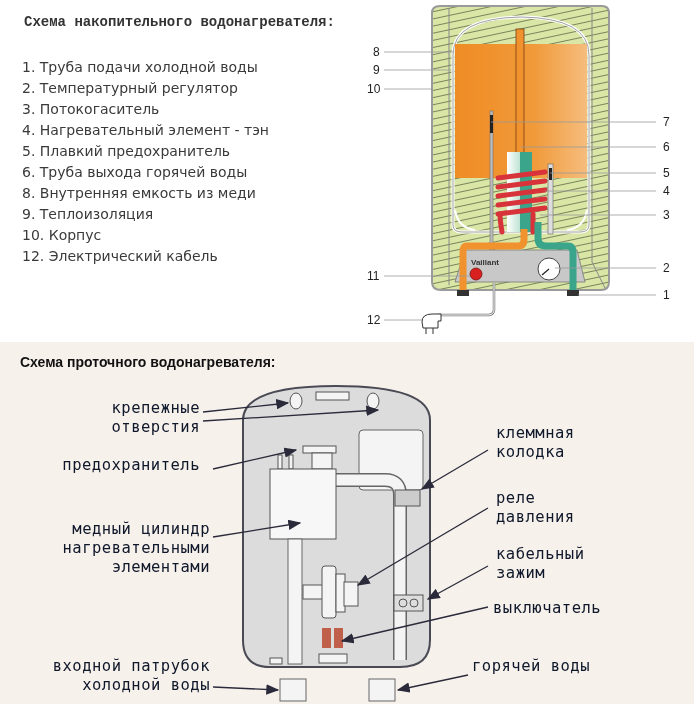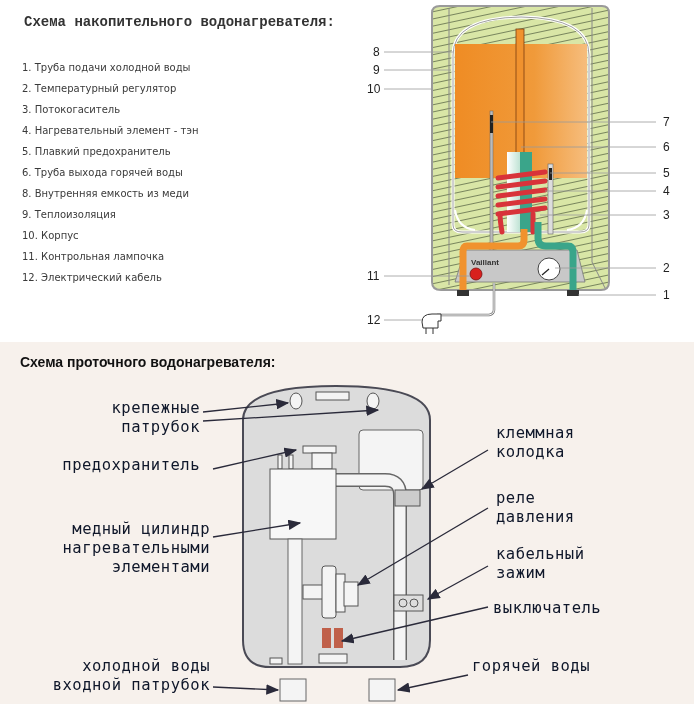--- a/index.html
+++ b/index.html
@@ -1,21 +1,21 @@
 <!DOCTYPE html>
 <html><head>
 <meta charset="utf-8">
 <style>
   html, body { margin:0; padding:0; }
   body { width:694px; height:704px; position:relative; overflow:hidden; background:#ffffff; font-family:"DejaVu Sans", sans-serif; }
   .top { position:absolute; left:0; top:0; width:694px; height:342px; background:#ffffff; }
   .bottom { position:absolute; left:0; top:342px; width:694px; height:362px; background:#f7f1ec; }
   .title1 { position:absolute; left:24px; top:14px; font-weight:bold; font-size:14px; color:#333; font-family:Liberation Mono, monospace; }
   .legend { position:absolute; left:22px; top:57px; margin:0; padding:0; list-style:none; }
-  .legend li { font-size:10px; color:#3a3a3a; line-height:21px; height:21px; white-space:nowrap; }
+  .legend li { font-size:14px; color:#3a3a3a; line-height:21px; height:21px; white-space:nowrap; }
   .title2 { position:absolute; left:20px; top:354px; font-weight:bold; font-size:14px; color:#111; font-family:"Liberation Sans", sans-serif; }
   svg { position:absolute; left:0; top:0; }
   .num { font-family:"Liberation Sans", sans-serif; font-size:12px; fill:#222; }
   .lbl { position:absolute; font-family:"DejaVu Sans Mono", monospace; font-size:15.5px; color:#0f172a; line-height:19px; letter-spacing:0.5px; white-space:nowrap; }
   .r { text-align:right; }
 </style>
 </head>
 <body>
 
 <div class="top"></div>
@@ -25,21 +25,20 @@
 <ul class="legend">
   <li>1. Труба подачи холодной воды</li>
   <li>2. Температурный регулятор</li>
   <li>3. Потокогаситель</li>
   <li>4. Нагревательный элемент - тэн</li>
   <li>5. Плавкий предохранитель</li>
   <li>6. Труба выхода горячей воды</li>
   <li>8. Внутренняя емкость из меди</li>
   <li>9. Теплоизоляция</li>
   <li>10. Корпус</li>
-  <li>11. Контрольная лампочка</li>
   <li>12. Электрический кабель</li>
 </ul>
 
 <svg width="694" height="342" viewBox="0 0 694 342">
   <defs>
     <pattern id="hatch" width="8" height="7" patternUnits="userSpaceOnUse" patternTransform="rotate(-12)">
       <rect width="8" height="7" fill="#d9e6a6"></rect>
       <line x1="0" y1="3.5" x2="8" y2="3.5" stroke="#6d7a55" stroke-width="0.9"></line>
     </pattern>
     <linearGradient id="water" x1="0" x2="1" y1="0" y2="0">
@@ -193,33 +192,33 @@
     <line x1="488" y1="450" x2="422" y2="489"></line>
     <line x1="488" y1="508" x2="358" y2="585"></line>
     <line x1="488" y1="566" x2="428" y2="599"></line>
     <line x1="488" y1="607" x2="342" y2="641"></line>
     <line x1="468" y1="675" x2="398" y2="690"></line>
   </g>
 </svg>
 
 <div class="lbl r" style="left:40px; top:399px; width:160px;">
   <div>крепежные</div>
-  <div>патрубок</div>
+  <div>отверстия</div>
 </div>
 <div class="lbl r" style="left:20px; top:456px; width:180px;">
   <div>предохранитель</div>
 </div>
 <div class="lbl r" style="left:10px; top:520px; width:200px;">
   <div>медный цилиндр</div>
   <div>нагревательными</div>
   <div>элементами</div>
 </div>
 <div class="lbl r" style="left:10px; top:657px; width:200px;">
+  <div>входной патрубок</div>
   <div>холодной воды</div>
-  <div>входной патрубок</div>
 </div>
 
 <div class="lbl" style="left:496px; top:424px;">
   <div>клеммная</div>
   <div>колодка</div>
 </div>
 <div class="lbl" style="left:496px; top:489px;">
   <div>реле</div>
   <div>давления</div>
 </div>

